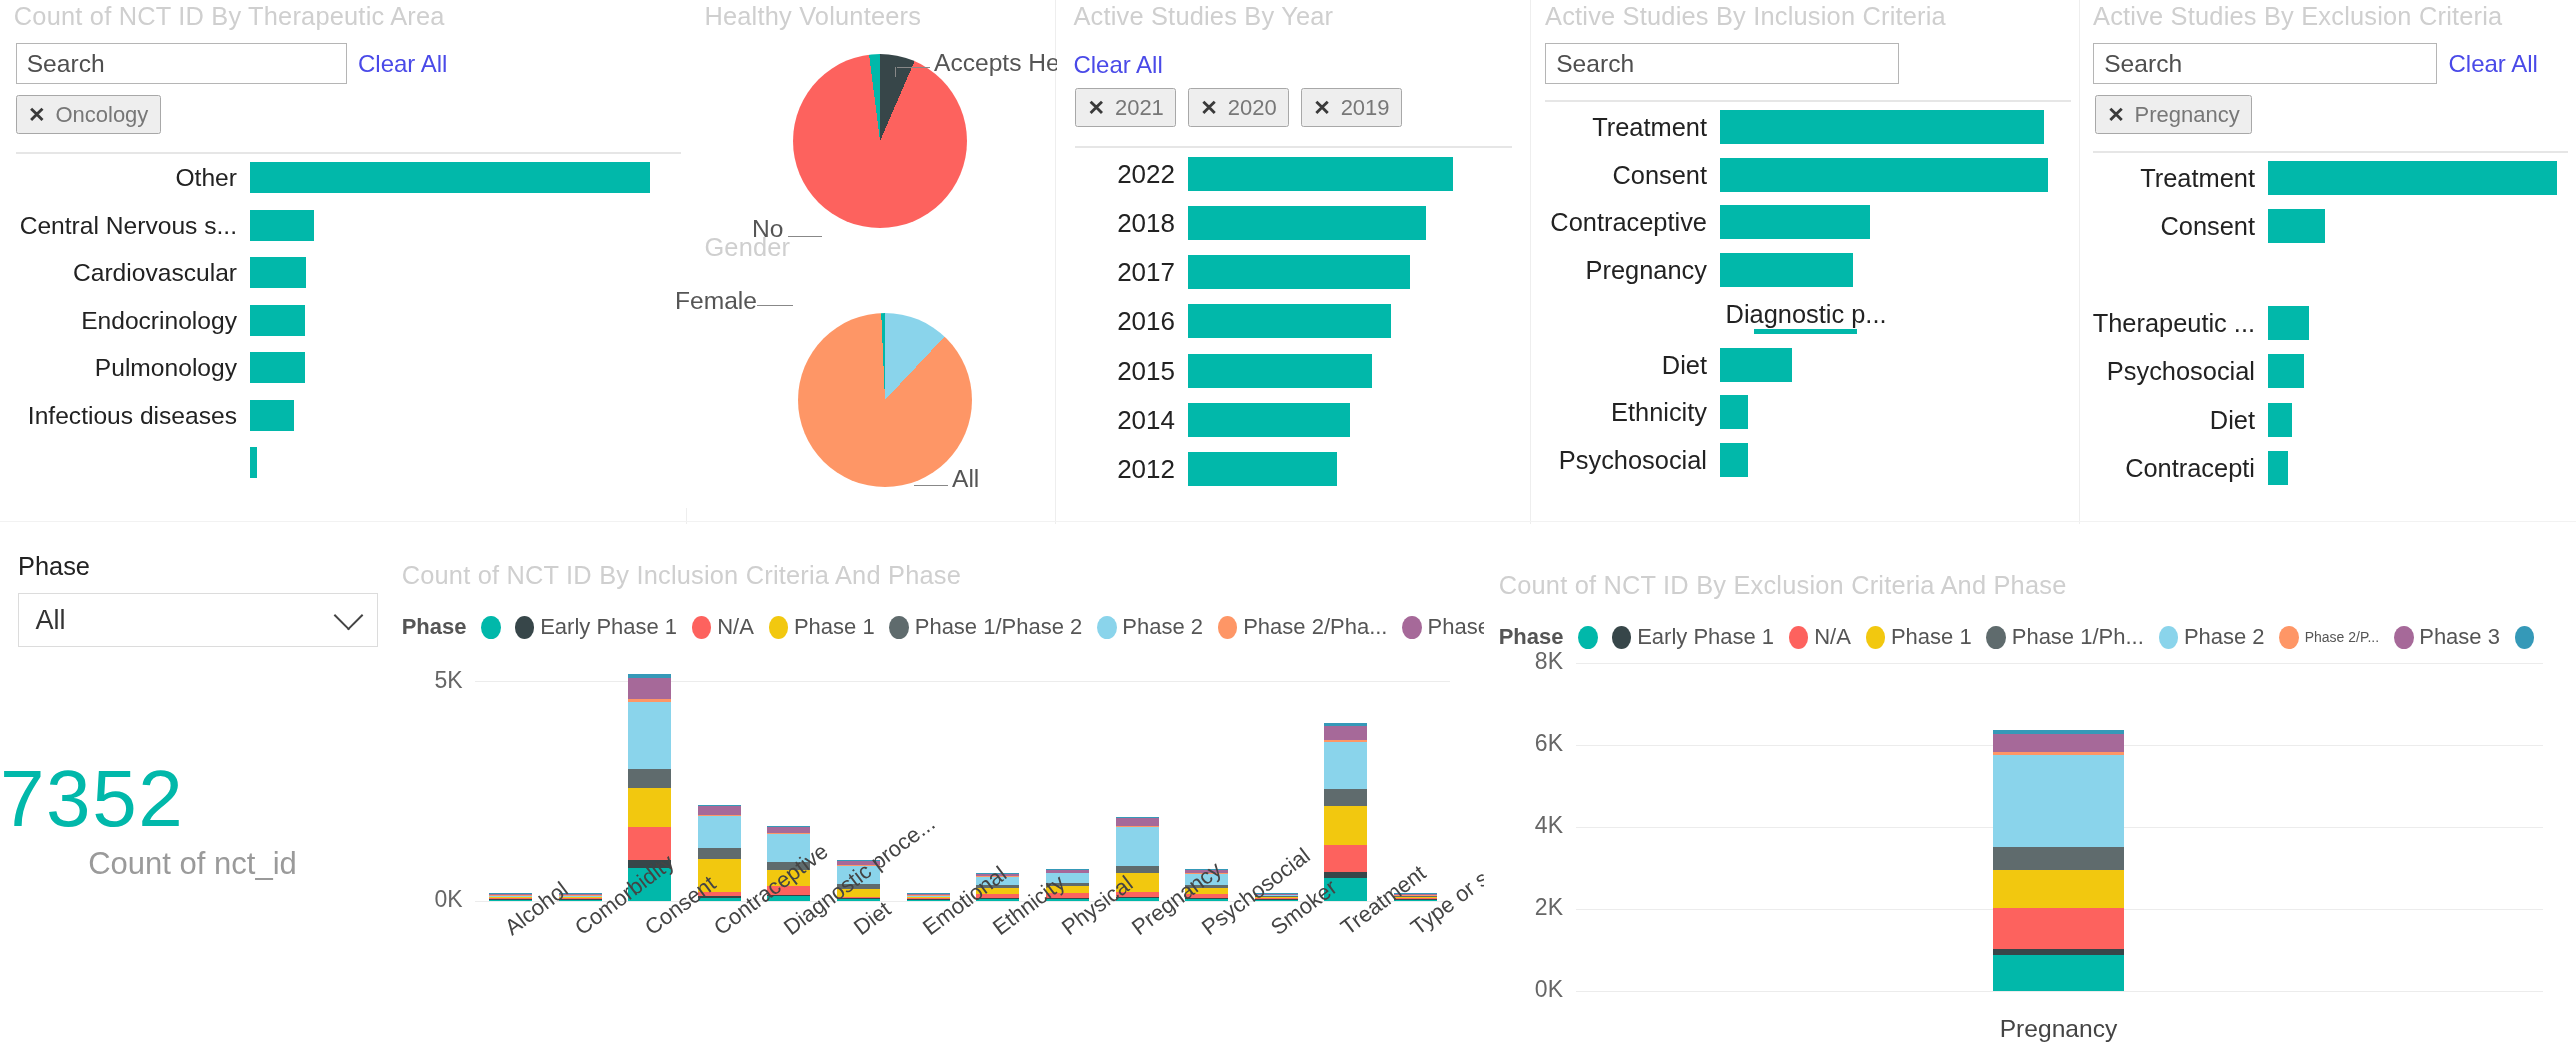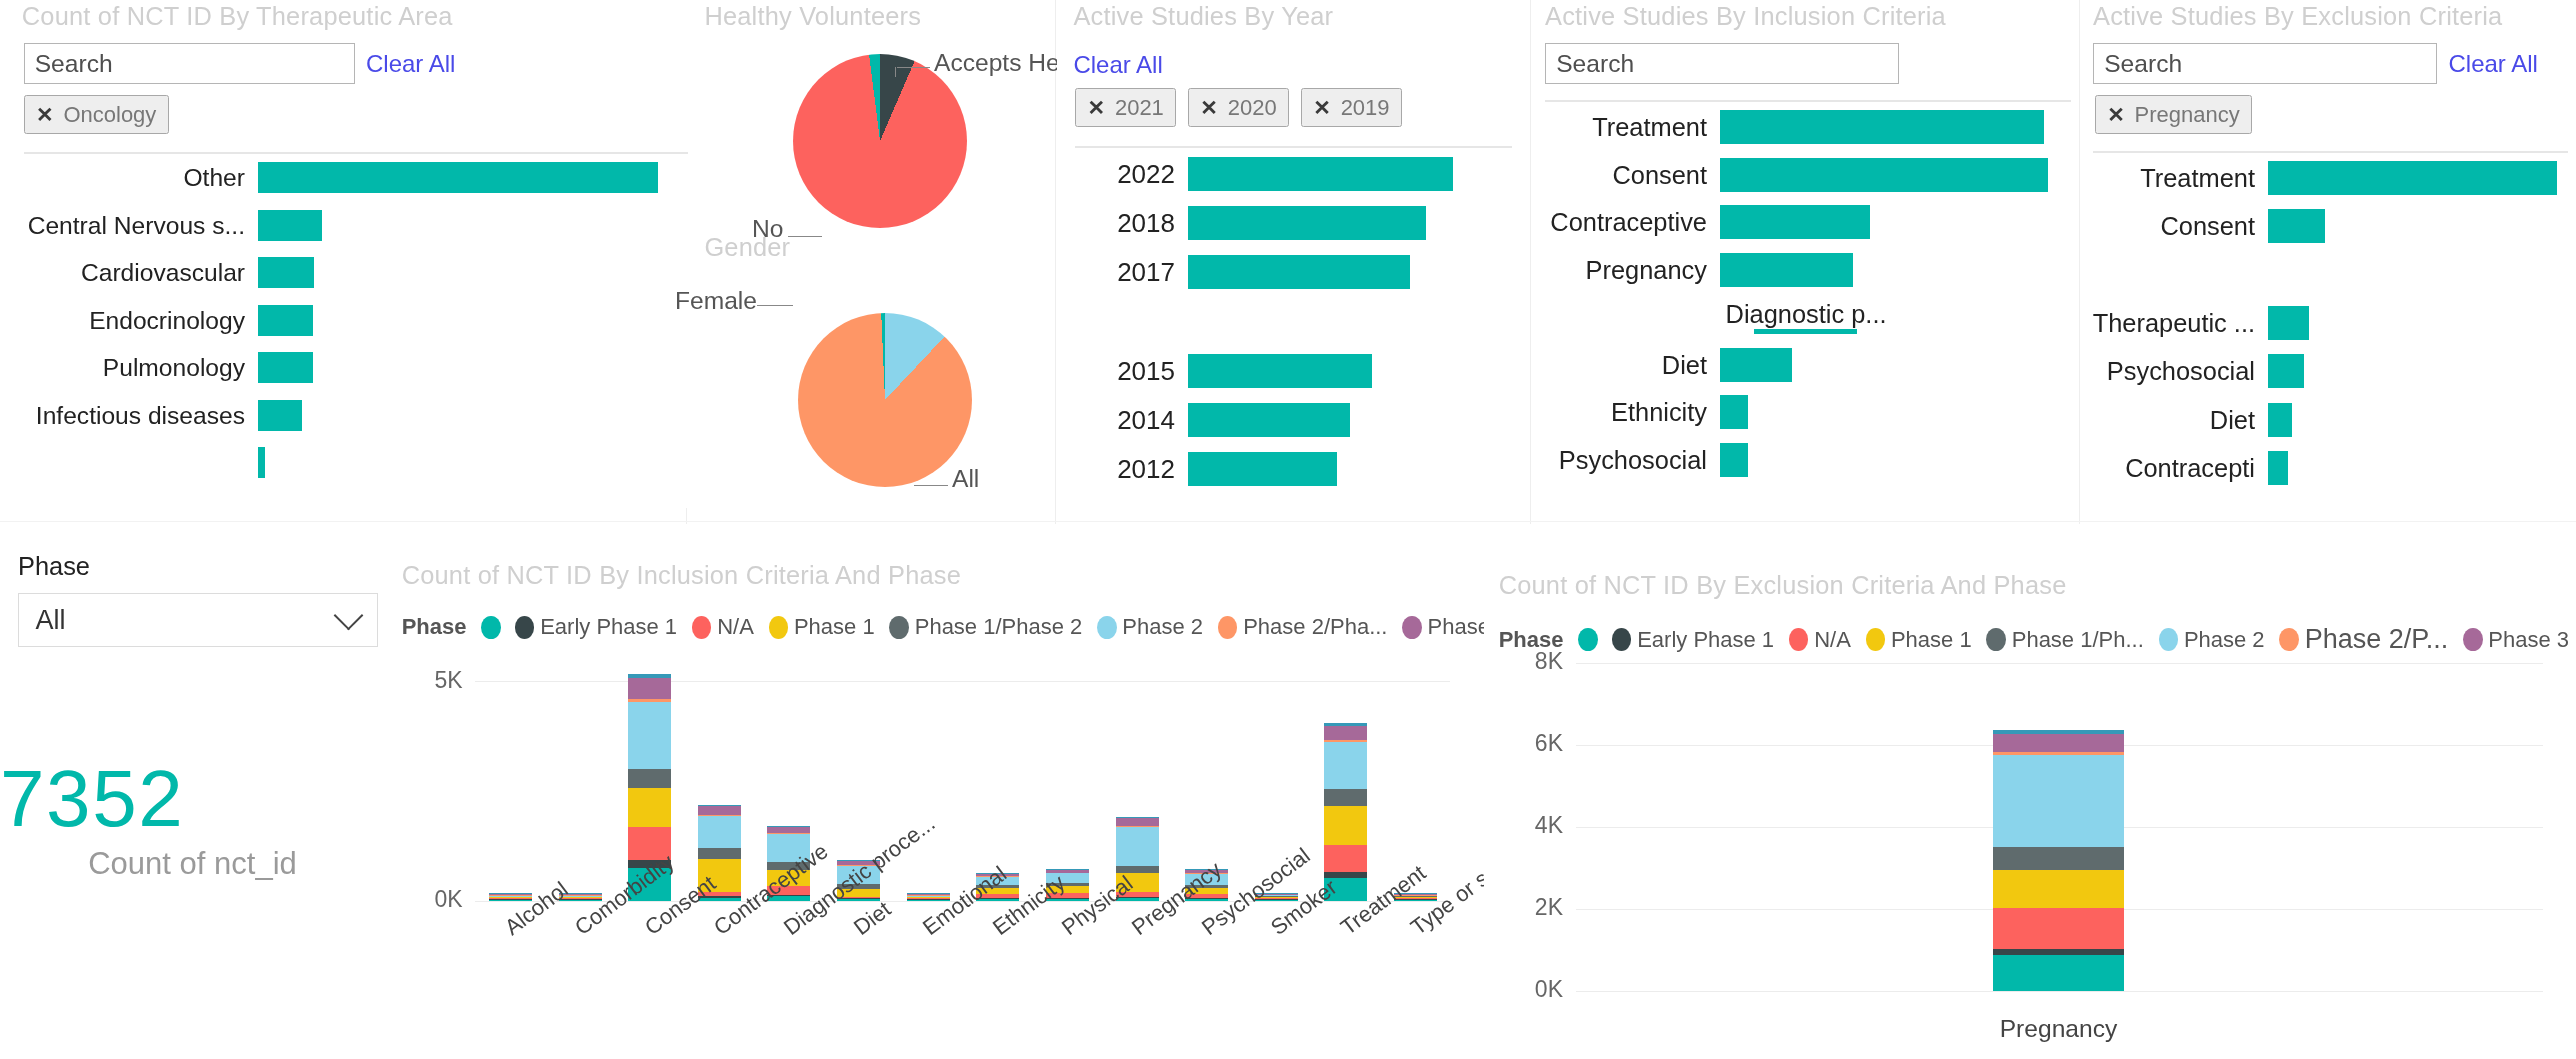--- a/index.html
+++ b/index.html
@@ -100,21 +100,21 @@
 <body>
 
 <div class="dash">
 
   <div class="vsep" style="left:686px;"></div>
   <div class="vsep" style="left:1055px;"></div>
   <div class="vsep" style="left:1530px;"></div>
   <div class="vsep" style="left:2079px;"></div>
   <div class="vsep" style="left:0px; top:524px; bottom:0;"></div>
 
-  <div class="panel" style="left:12px; top:0; width:686px; height:508px;">
+  <div class="panel" style="left:4px; top:0; width:686px; height:508px;">
 
     <div class="panel-title" style="position:absolute; left:9.8px; top:3.3px;">Count of NCT ID By Therapeutic Area</div>
 
     <div class="searchrow" style="position:absolute; left:11.5px; top:43px;">
       <div class="search-box" style="width:331px;">
         <input type="text" placeholder="Search" style="">
       </div>
       <div class="clear-all">Clear All</div>
     </div>
 
@@ -232,20 +232,26 @@
         <div class="hbar-row" style="position: absolute; left: 0px; right: 0px; top: 49px; height: 34px;">
           <div class="hbar-label" style="width: 131px; font-size: 26px;">2018</div>
           <div class="hbar-track">
             <div class="hbar-fill" style="background: rgb(1, 184, 170); width: 238px;"></div>
           </div>
         </div>
         <div class="hbar-row" style="position: absolute; left: 0px; right: 0px; top: 98px; height: 34px;">
           <div class="hbar-label" style="width: 131px; font-size: 26px;">2017</div>
           <div class="hbar-track">
             <div class="hbar-fill" style="background: rgb(1, 184, 170); width: 222px;"></div>
+          </div>
+        </div>
+        <div class="hbar-row" style="position: absolute; left: 0px; right: 0px; top: 147px; height: 34px;">
+          <div class="hbar-label" style="width: 131px; font-size: 26px;">2016</div>
+          <div class="hbar-track">
+            <div class="hbar-fill" style="background: rgb(1, 184, 170); width: 203px;"></div>
           </div>
         </div>
         <div class="hbar-row" style="position: absolute; left: 0px; right: 0px; top: 197px; height: 34px;">
           <div class="hbar-label" style="width: 131px; font-size: 26px;">2015</div>
           <div class="hbar-track">
             <div class="hbar-fill" style="background: rgb(1, 184, 170); width: 184px;"></div>
           </div>
         </div>
         <div class="hbar-row" style="position: absolute; left: 0px; right: 0px; top: 246px; height: 34px;">
           <div class="hbar-label" style="width: 131px; font-size: 26px;">2014</div>
@@ -642,21 +648,21 @@
         <span class="legend-item">
           <span class="legend-dot" style="background: rgb(95, 107, 109);"></span>
           <span class="legend-text" style="font-size: 22px;">Phase 1/Ph...</span>
         </span>
         <span class="legend-item">
           <span class="legend-dot" style="background: rgb(138, 212, 235);"></span>
           <span class="legend-text" style="font-size: 22px;">Phase 2</span>
         </span>
         <span class="legend-item">
           <span class="legend-dot" style="background: rgb(254, 150, 102);"></span>
-          <span class="legend-text" style="font-size: 27px; text-align: right;">Phase 2/P...</span>
+          <span class="legend-text" style="font-size: 14px; text-align: right;">Phase 2/P...</span>
         </span>
         <span class="legend-item">
           <span class="legend-dot" style="background: rgb(166, 105, 153);"></span>
           <span class="legend-text" style="font-size: 22px;">Phase 3</span>
         </span>
         <span class="legend-item">
           <span class="legend-dot" style="background: rgb(53, 153, 184);"></span>
         </span>
       </div>
 

